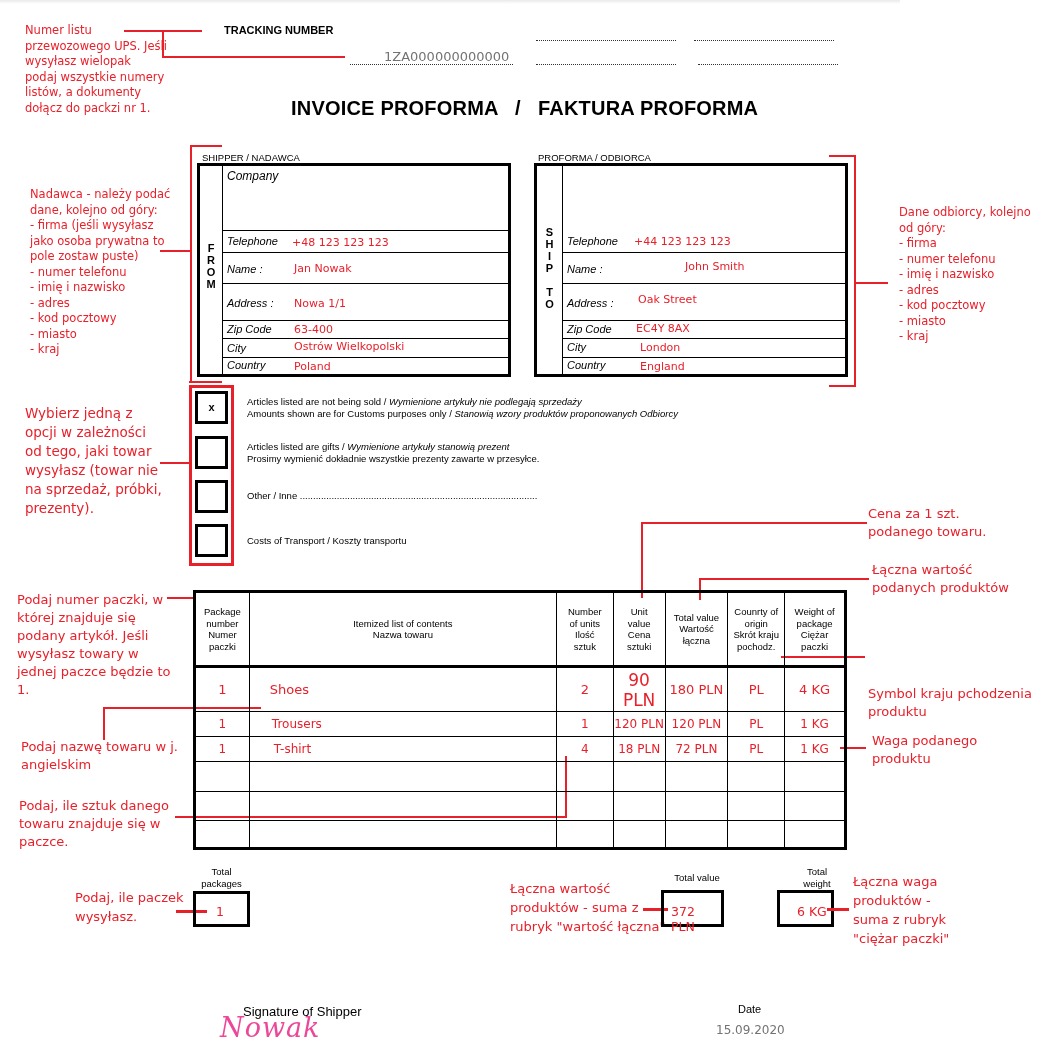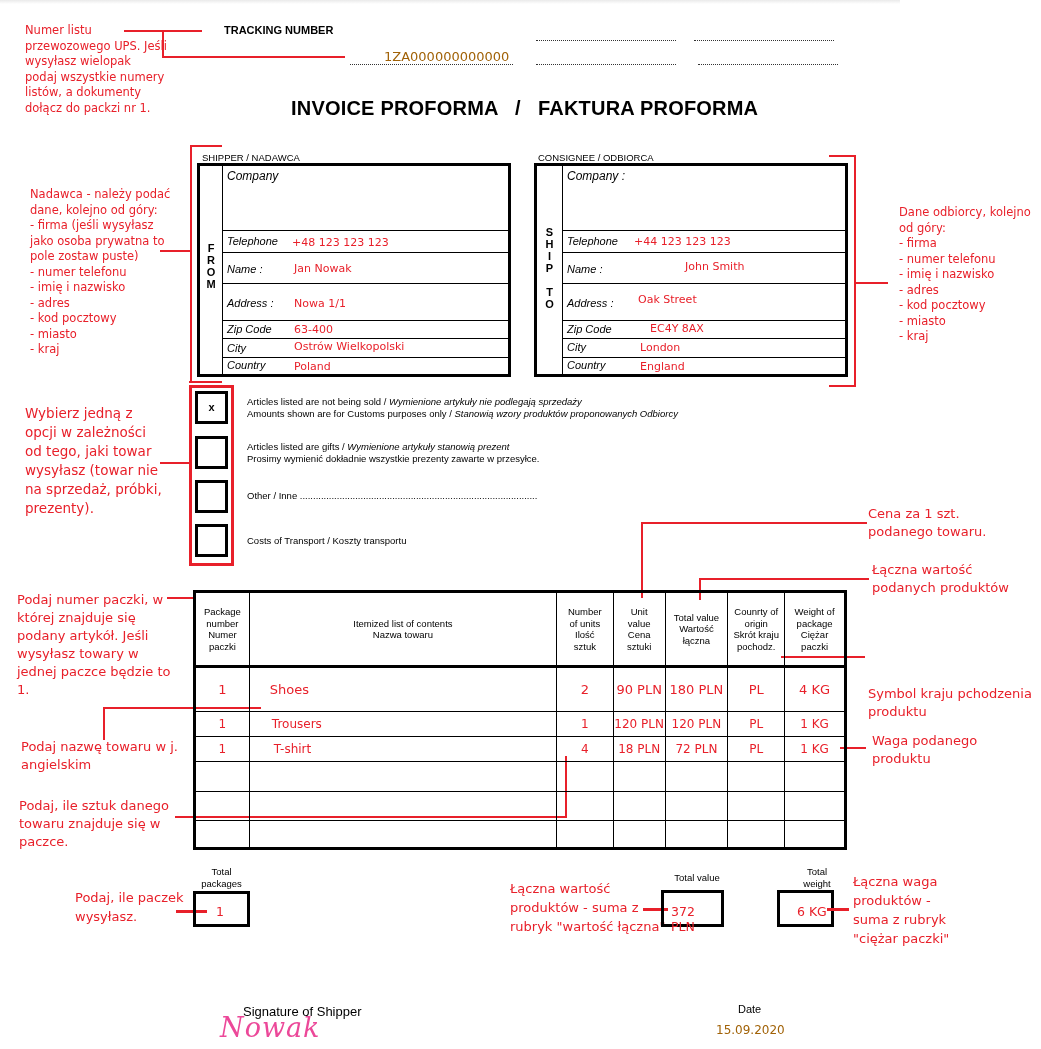--- a/index.html
+++ b/index.html
@@ -4,21 +4,21 @@
 <style>
   html, body { margin:0; padding:0; }
   body { width:1041px; height:1049px; position:relative; background:#ffffff; overflow:hidden;
          font-family:"Liberation Sans", sans-serif; color:#000; }
   .abs { position:absolute; }
   .topshade { left:0; top:0; width:1041px; height:4px; background:linear-gradient(#eaeaea,#fff); }
   .topshade-right { left:900px; top:0; width:141px; height:6px; background:#fff; }
   .note { position:absolute; color:#e8202a; font-family:"DejaVu Sans", sans-serif; font-size:11.5px; line-height:15.5px; white-space:pre-line; }
   .note-lg { font-size:13.5px; line-height:19px; }
   .redline { position:absolute; background:#e8202a; }
-  .red { color:#a16207; font-family:"DejaVu Sans", sans-serif; }
+  .red { color:#737373; font-family:"DejaVu Sans", sans-serif; }
   .title { font-weight:bold; font-size:20px; letter-spacing:0.2px; }
   .dots { position:absolute; border-bottom:1px dotted #333; height:0; }
   .addr-table { position:absolute; border:3px solid #000; box-sizing:border-box; }
   .side { position:absolute; left:0; top:0; bottom:0; width:22px; border-right:1px solid #000; font-weight:bold; font-size:11px; text-align:center; line-height:12px; }
   .row { position:absolute; left:22px; right:0; border-bottom:1px solid #000; }
   .row:last-child { border-bottom:none; }
   .row .k { position:absolute; left:5px; font-style:italic; font-size:11px; }
   .row .v { position:absolute; font-size:11px; color:#e8202a; font-family:"DejaVu Sans", sans-serif; }
   .cb { position:absolute; width:33px; height:33px; border:3px solid #000; box-sizing:border-box; text-align:center; font-weight:bold; font-size:11px; line-height:26px; }
   .opt { position:absolute; font-size:9.5px; line-height:12px; }
@@ -104,50 +104,46 @@
   <div class="row" style="top:172px;height:19px;">
       <span class="k" style="top:4px;">City</span>
       <span class="v" style="left:72px;top:2px;">Ostrów Wielkopolski</span>
     </div>
   <div class="row" style="top:191px;height:17px;">
       <span class="k" style="top:2px;">Country</span>
       <span class="v" style="left:72px;top:3px;">Poland</span>
     </div>
 </div>
 
-<div class="abs" style="left:538px;top:152px;font-size:9.5px;">CONSIGNEE / ODBIORCA</div>
+<div class="abs" style="left:538px;top:152px;font-size:9.5px;">PROFORMA / ODBIORCA</div>
 <div class="addr-table" style="left:534px;top:163px;width:314px;height:214px;">
   <div class="side" style="width:25px;">
       <div style="position:absolute;top:60px;left:0;right:0;white-space:pre-line;">S
 H
 I
 P
 
 T
 O</div>
     </div>
-  <div class="row" style="left:25px;top:0;height:64px;">
-      <span class="k" style="top:3px;font-size:12px;">Company :</span>
-      <span class="v" style="left:70px;top:3px;"></span>
-    </div>
   <div class="row" style="left:25px;top:64px;height:22px;">
       <span class="k" style="top:5px;">Telephone</span>
       <span class="v" style="left:72px;top:5px;">+44 123 123 123</span>
     </div>
   <div class="row" style="left:25px;top:86px;height:31px;">
       <span class="k" style="top:11px;">Name :</span>
       <span class="v" style="left:75px;top:8px;margin-left:48px;">John Smith</span>
     </div>
   <div class="row" style="left:25px;top:117px;height:37px;">
       <span class="k" style="top:14px;">Address :</span>
       <span class="v" style="left:76px;top:10px;">Oak Street</span>
     </div>
   <div class="row" style="left:25px;top:154px;height:18px;">
       <span class="k" style="top:3px;">Zip Code</span>
-      <span class="v" style="left:88px;top:2px;">EC4Y 8AX</span>
+      <span class="v" style="left:74px;top:2px;">EC4Y 8AX</span>
     </div>
   <div class="row" style="left:25px;top:172px;height:19px;">
       <span class="k" style="top:3px;">City</span>
       <span class="v" style="left:78px;top:3px;">London</span>
     </div>
   <div class="row" style="left:25px;top:191px;height:17px;">
       <span class="k" style="top:2px;">Country</span>
       <span class="v" style="left:78px;top:3px;">England</span>
     </div>
 </div>
@@ -260,21 +256,21 @@
 package
 Ciężar
 paczki</th>
     </tr>
   </thead>
   <tbody>
     <tr style="height:45px;">
       <td style="font-size:13px;">1</td>
       <td style="text-align:left;padding-left:20px;font-size:13px;">Shoes</td>
       <td style="font-size:13px;">2</td>
-      <td style="font-size:13px;">90 PLN</td>
+      <td style="font-size:17px;">90 PLN</td>
       <td style="font-size:13px;">180 PLN</td>
       <td style="font-size:13px;">PL</td>
       <td style="font-size:13px;">4 KG</td>
     </tr>
     <tr style="height:25px;">
       <td>1</td>
       <td style="text-align:left;padding-left:22px;">Trousers</td>
       <td>1</td>
       <td>120 PLN</td>
       <td>120 PLN</td>

